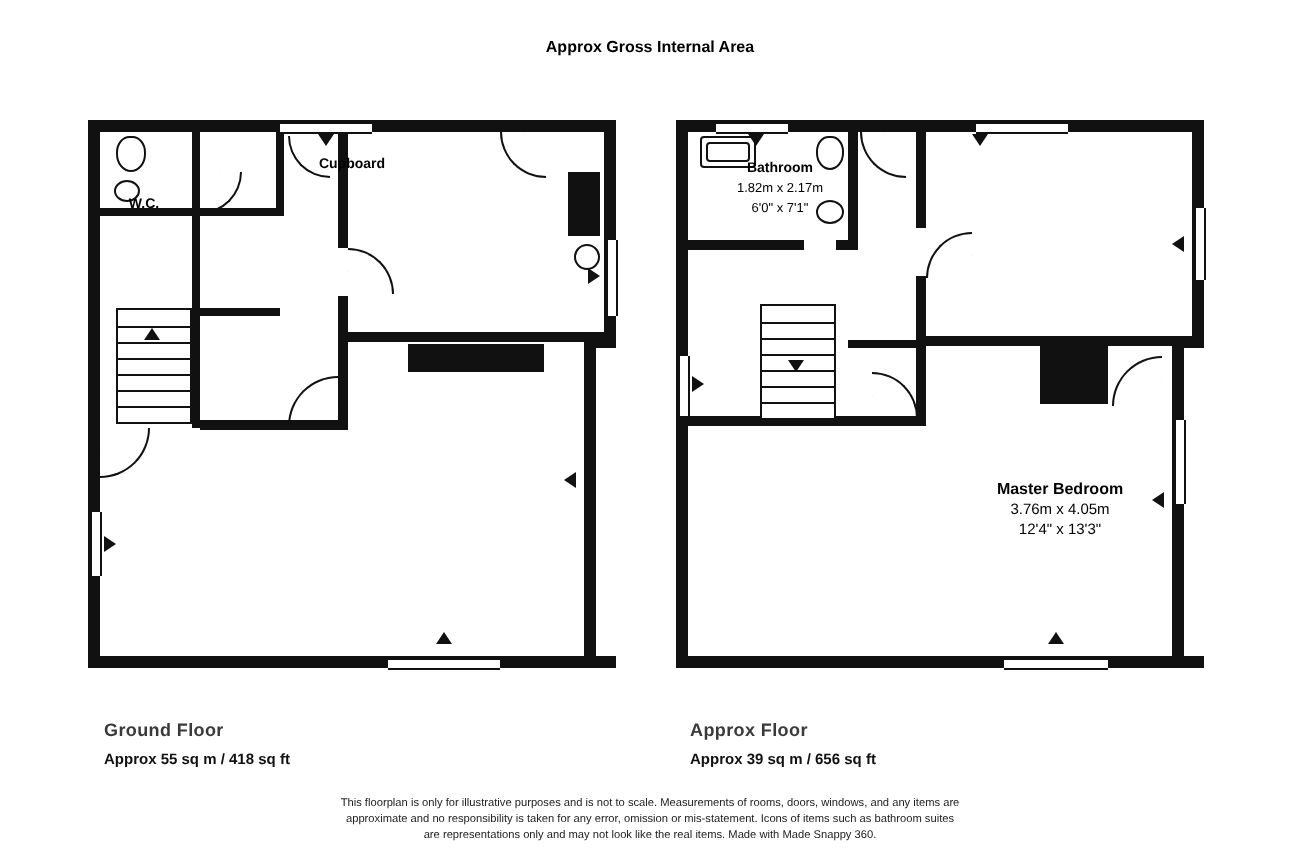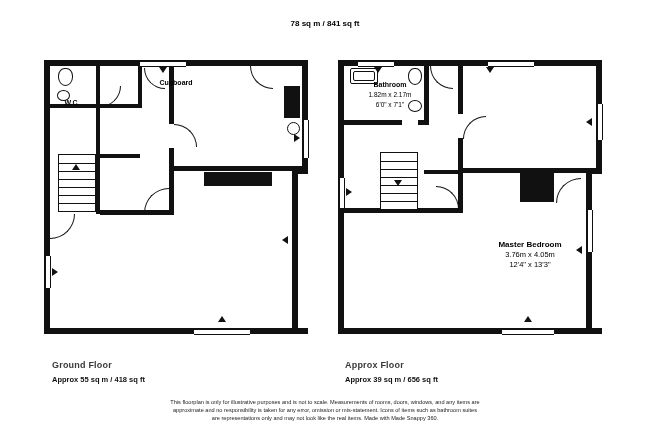--- a/index.html
+++ b/index.html
@@ -167,21 +167,21 @@
     border-radius: 50%;
     background: #fff;
   }
 </style>
 </head>
 <body>
 
 <div class="page">
 
   <div class="hdr">
-    <div>78 sq m / 841 sq ft</div>
+    <div>Approx Gross Internal Area</div>
   </div>
 
   <div class="plan" style="left:44px; top:60px; width:270px; height:285px;">
 
     <div class="wall" style="left:0; top:0; width:264px; height:6px;"></div>
     <div class="wall" style="left:0; top:0; width:6px; height:274px;"></div>
     <div class="wall" style="left:0; top:268px; width:264px; height:6px;"></div>
     <div class="wall" style="left:258px; top:0; width:6px; height:112px;"></div>
     <div class="wall" style="left:248px; top:108px; width:6px; height:166px;"></div>
     <div class="wall" style="left:248px; top:108px; width:16px; height:6px;"></div>

